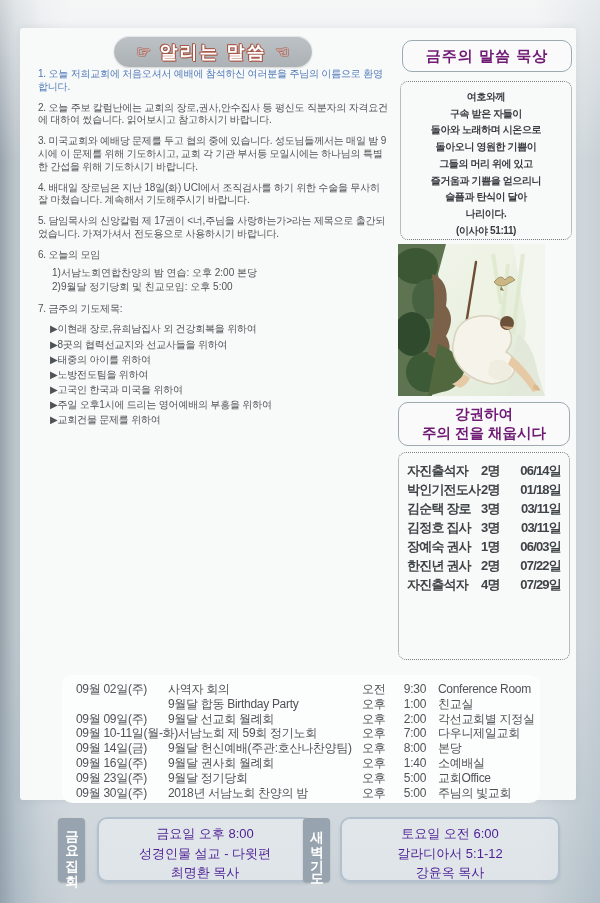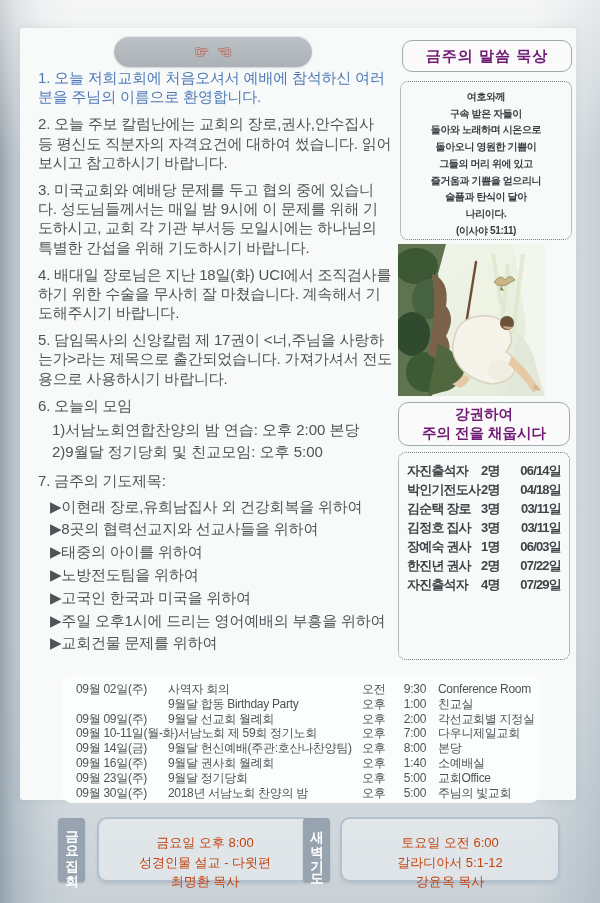--- a/index.html
+++ b/index.html
@@ -27,21 +27,21 @@
     border-radius:16px; display:flex; align-items:center; justify-content:center; gap:9px;
     box-shadow:inset 0 1px 0 rgba(255,255,255,.6), 0 1px 2px rgba(0,0,0,.15);
   }
   .banner span {
     color:#ffffff; font-weight:bold;
     text-shadow:1px 0 0 #a85848,-1px 0 0 #a85848,0 1px 0 #a85848,0 -1px 0 #a85848,1px 1px 0 #a85848,-1px -1px 0 #a85848;
   }
   .banner .hand { font-size:15px; }
   .banner .btitle { font-size:18px; letter-spacing:2px; }
   
-  .ann { position:absolute; left:38px; top:68px; width:354px; font-size:15px; line-height:1.28; color:#4e5356; }
+  .ann { position:absolute; left:38px; top:68px; width:354px; font-size:10px; line-height:1.28; color:#4e5356; }
   .ann p.item { margin-bottom:8px; letter-spacing:-0.2px; }
   .ann p.blue { color:#4d79b8; }
   .ann .subitems { margin:-4px 0 8px 14px; line-height:1.45; }
   .ann .bullets { margin:-2px 0 0 12px; line-height:1.52; letter-spacing:-0.2px; }
   
   .rc-title {
     position:absolute; border:1.5px solid #9daab2; border-radius:10px;
     color:#701a75; font-weight:bold; text-align:center;
     display:flex; flex-direction:column; justify-content:center; background:rgba(250,251,251,.65);
   }
@@ -80,34 +80,35 @@
     color:#fff; font-weight:bold; font-size:13.5px;
     writing-mode:vertical-rl; text-orientation:upright;
     display:flex; align-items:center; justify-content:center; letter-spacing:1px;
     box-shadow:0 1px 2px rgba(0,0,0,.2);
   }
   .vtab.fri { left:58px; top:818px; }
   .vtab.dawn { left:303px; top:818px; }
   .bbox {
     position:absolute; top:817px; height:65px;
     border:2px solid #b2c1cd; border-radius:10px; background:rgba(238,242,244,.55);
-    text-align:center; font-size:13px; color:#c2410c; line-height:1.5; padding-top:14px;
+    text-align:center; font-size:13px; color:#4c1d95; line-height:1.5; padding-top:5px;
     box-shadow:0 2px 3px rgba(80,100,115,.15);
   }
   .bbox.fri { left:97px; width:216px; }
   .bbox.dawn { left:340px; width:220px; }
 </style>
 </head>
 <body>
 
 <div class="bg"></div>
 <div class="paper"></div>
 
 <div class="banner">
   <span class="hand">☞</span>
+  <span class="btitle">알리는 말씀</span>
   <span class="hand">☜</span>
 </div>
 
 <div class="ann">
   <p class="item blue">1. 오늘 저희교회에 처음오셔서 예배에 참석하신 여러분을 주님의 이름으로 환영합니다.</p>
   <p class="item">2. 오늘 주보 칼럼난에는 교회의 장로,권사,안수집사 등 평신도 직분자의 자격요건에 대하여 썼습니다. 읽어보시고 참고하시기 바랍니다.</p>
   <p class="item">3. 미국교회와 예배당 문제를 두고 협의 중에 있습니다. 성도님들께서는 매일 밤 9시에 이 문제를 위해 기도하시고, 교회 각 기관 부서등 모일시에는 하나님의 특별한 간섭을 위해 기도하시기 바랍니다.</p>
   <p class="item">4. 배대일 장로님은 지난 18일(화) UCI에서 조직검사를 하기 위한 수술을 무사히 잘 마쳤습니다. 계속해서 기도해주시기 바랍니다.</p>
   <p class="item">5. 담임목사의 신앙칼럼 제 17권이 &lt;너,주님을 사랑하는가&gt;라는 제목으로 출간되었습니다. 가져가셔서 전도용으로 사용하시기 바랍니다.</p>
   <p class="item">6. 오늘의 모임</p>
@@ -184,21 +185,21 @@
 
 <div class="att-box">
   <div class="att-row">
     <span class="att-name">자진출석자</span>
     <span class="att-count">2명</span>
     <span class="att-date">06/14일</span>
   </div>
   <div class="att-row">
     <span class="att-name">박인기전도사</span>
     <span class="att-count">2명</span>
-    <span class="att-date">04/18일</span>
+    <span class="att-date">01/18일</span>
   </div>
   <div class="att-row">
     <span class="att-name">김순택 장로</span>
     <span class="att-count">3명</span>
     <span class="att-date">03/11일</span>
   </div>
   <div class="att-row">
     <span class="att-name">김정호 집사</span>
     <span class="att-count">3명</span>
     <span class="att-date">03/11일</span>

